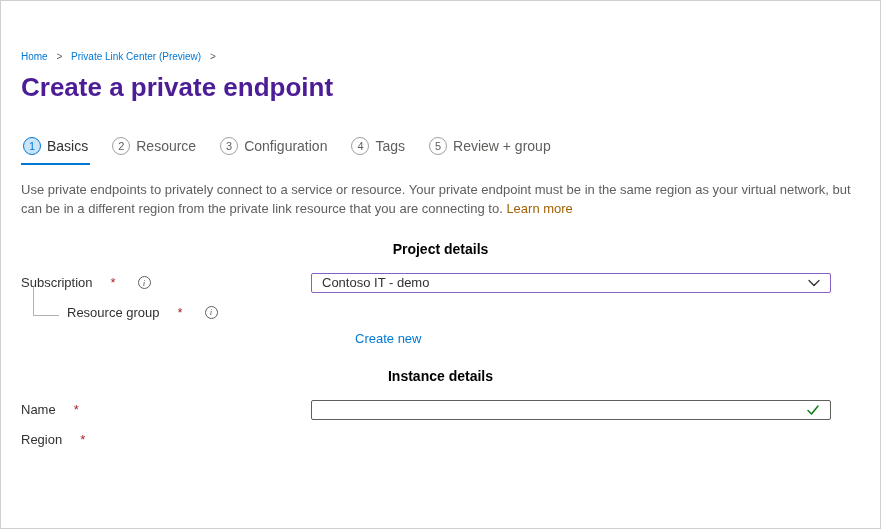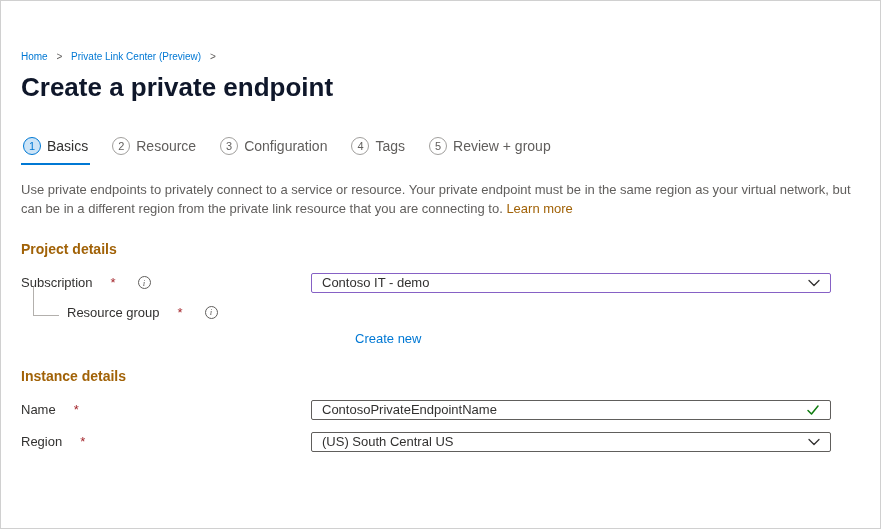--- a/index.html
+++ b/index.html
@@ -28,21 +28,21 @@
       text-decoration: none;
       cursor: pointer;
     }
     .breadcrumb .sep {
       color: #605e5c;
       margin: 0 6px;
     }
     h1.page-title {
       font-size: 26px;
       font-weight: 600;
-      color: #0f172a;
+      color: #4c1d95;
       padding: 4px 20px 28px 20px;
     }
     .tabs {
       display: flex;
       gap: 20px;
       padding: 0 20px;
       align-items: center;
       border-bottom: none;
     }
     .tab {
@@ -91,23 +91,24 @@
       line-height: 1.45;
       font-size: 13px;
     }
     .description a {
       color: #a16207;
       text-decoration: none;
       cursor: pointer;
     }
     .section-heading {
       font-weight: 600;
-      color: #a16207;
+      color: #000000;
       font-size: 14px;
       padding: 22px 20px 10px 20px;
+      text-align: center;
     }
     .form-row {
       display: flex;
       align-items: center;
       padding: 6px 20px;
     }
     .form-label {
       width: 290px;
       display: flex;
       align-items: center;
@@ -295,38 +296,27 @@
 
 <div class="section-heading">Instance details</div>
 
 <div class="form-row">
   <div class="form-label">
     <span>Name</span>
     <span class="req">*</span>
   </div>
   <div class="form-control">
     <div class="text-box">
-      <input class="native-input" type="text" value="ContosoPrivateEndpointName" style="">
       <span class="check-icon">
         <svg viewBox="0 0 14 14">
             <path d="M2 7.5 L5.5 11 L12 3" stroke="#107c10" stroke-width="1.5" fill="none" stroke-linecap="round" stroke-linejoin="round"></path>
           </svg>
       </span>
     </div>
   </div>
 </div>
 
 <div class="form-row">
   <div class="form-label">
     <span>Region</span>
     <span class="req">*</span>
   </div>
-  <div class="form-control">
-    <div class="select-box">
-      <span>(US) South Central US</span>
-      <span class="chevron">
-        <svg viewBox="0 0 12 12">
-            <path d="M1 3.5 L6 8.5 L11 3.5" stroke="#323130" stroke-width="1.3" fill="none" stroke-linecap="round" stroke-linejoin="round"></path>
-          </svg>
-      </span>
-    </div>
-  </div>
 </div>
 
 </body></html>

